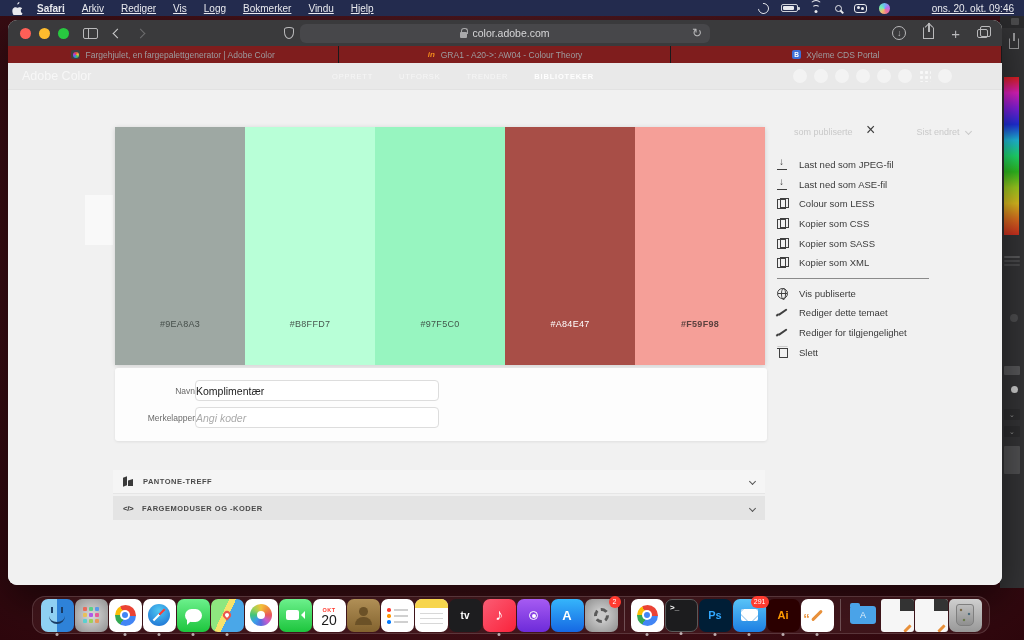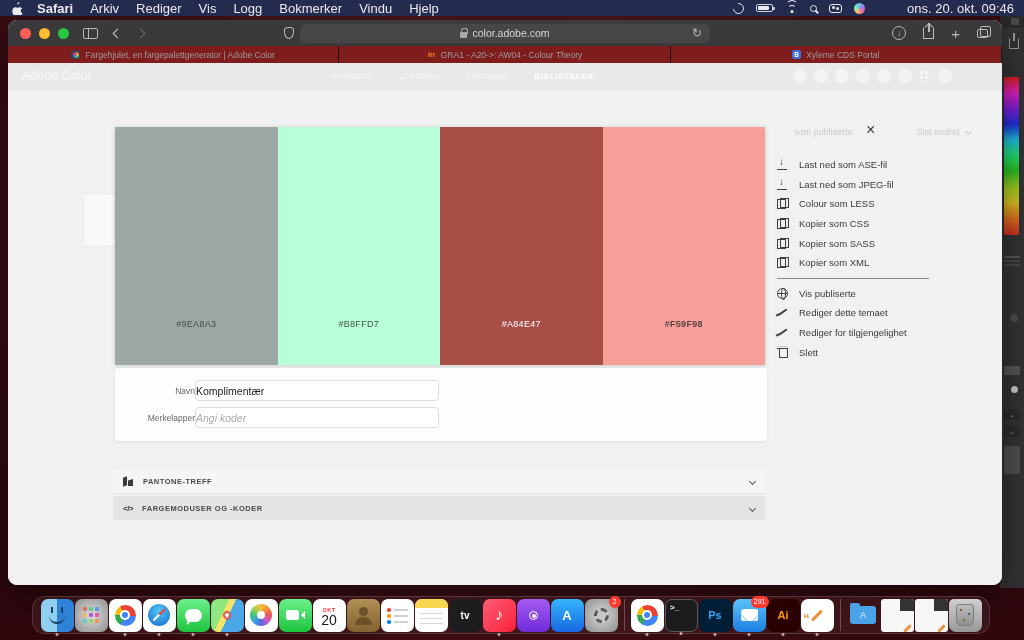--- a/index.html
+++ b/index.html
@@ -3,21 +3,21 @@
 <meta charset="utf-8">
 <style>
   * { margin:0; padding:0; box-sizing:border-box; }
   html,body { width:1024px; height:640px; overflow:hidden; }
   body { font-family:"Liberation Sans", sans-serif;
          background: radial-gradient(ellipse at 50% 35%, #5c1f28 0%, #451219 50%, #2e070d 100%); }
   .screen { position:relative; width:1024px; height:640px; }
 
   
   .menubar { position:absolute; top:0; left:0; right:0; height:16px; background:#232b4e;
-             display:flex; align-items:center; color:#e8e9ee; font-size:13px; z-index:50; }
+             display:flex; align-items:center; color:#e8e9ee; font-size:10px; z-index:50;text-decoration:underline; }
   .menubar .apple { margin:0 14px 0 12px; display:flex; align-items:center; }
   .menubar nav { display:flex; gap:17px; }
   .menubar nav span { cursor:default; }
   .menubar nav span.bold { font-weight:bold; }
   .menubar .status { margin-left:auto; display:flex; align-items:center; gap:12px; padding-right:10px; }
   .mb-ic { position:relative; display:inline-block; }
   .swirl { width:11px; height:11px; border:1.6px solid #d9dbe2; border-radius:50%; border-left-color:transparent; transform:rotate(40deg); }
   .battery { width:17px; height:8px; border:1px solid #cfd2da; border-radius:2px; position:relative; }
   .battery::before { content:""; position:absolute; left:1px; top:1px; bottom:1px; width:11px; background:#e8e9ee; border-radius:1px; }
   .battery::after { content:""; position:absolute; right:-3px; top:2px; width:2px; height:3px; background:#cfd2da; border-radius:0 1px 1px 0; }
@@ -360,36 +360,39 @@
 
       <button class="close-x">×</button>
 
       <div class="swatch-card" id="swatches">
           <div class="swatch" style="background: rgb(158, 168, 163);">
             <div class="hex" style="color: rgb(69, 78, 74);">#9EA8A3</div>
           </div>
           <div class="swatch" style="background: rgb(184, 255, 215);">
             <div class="hex" style="color: rgb(71, 86, 78);">#B8FFD7</div>
           </div>
+          <div class="swatch" style="background: rgb(151, 245, 192);">
+            <div class="hex" style="color: rgb(65, 86, 74);">#97F5C0</div>
+          </div>
           <div class="swatch" style="background: rgb(168, 78, 71);">
             <div class="hex" style="color: rgb(255, 255, 255);">#A84E47</div>
           </div>
           <div class="swatch" style="background: rgb(245, 159, 152); font-weight: bold;">
             <div class="hex" style="color: rgb(92, 66, 63);">#F59F98</div>
           </div>
         </div>
 
       <div class="ctxmenu" id="ctxmenu">
           <div class="row">
             <span class="mi mi-download"></span>
+            <span>Last ned som JPEG-fil</span>
+          </div>
+          <div class="row">
+            <span class="mi mi-download"></span>
             <span>Last ned som ASE-fil</span>
-          </div>
-          <div class="row">
-            <span class="mi mi-download"></span>
-            <span>Last ned som JPEG-fil</span>
           </div>
           <div class="row">
             <span class="mi mi-copy"></span>
             <span>Colour som LESS</span>
           </div>
           <div class="row">
             <span class="mi mi-copy"></span>
             <span>Kopier som CSS</span>
           </div>
           <div class="row">

